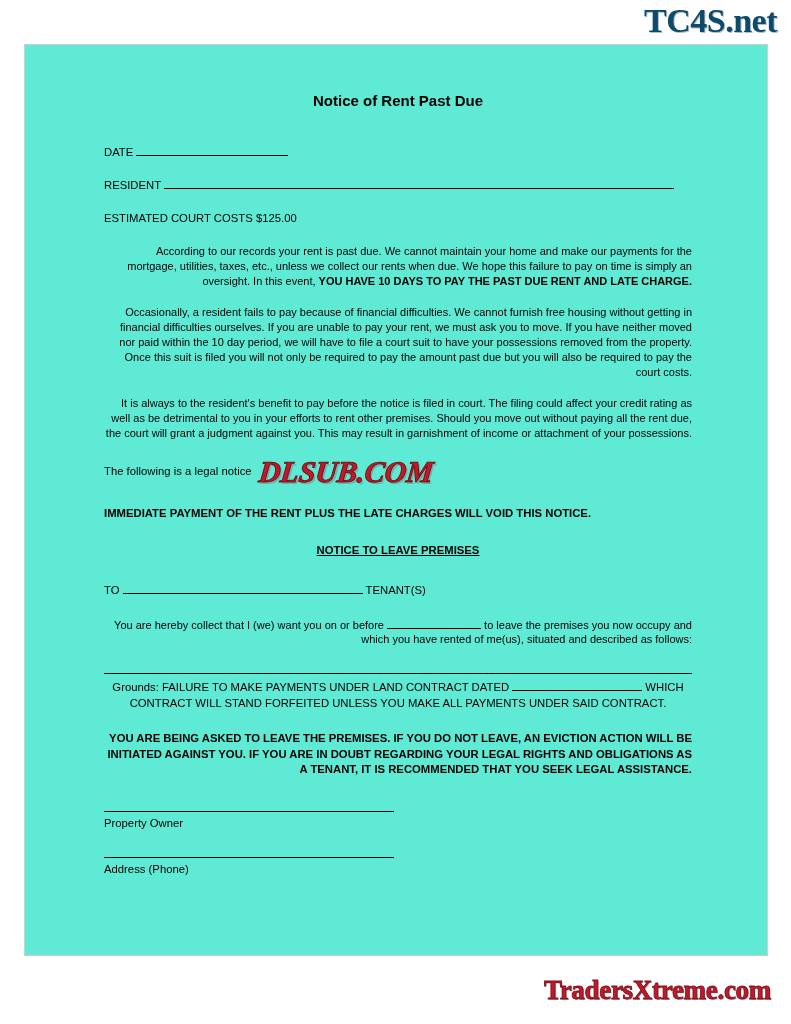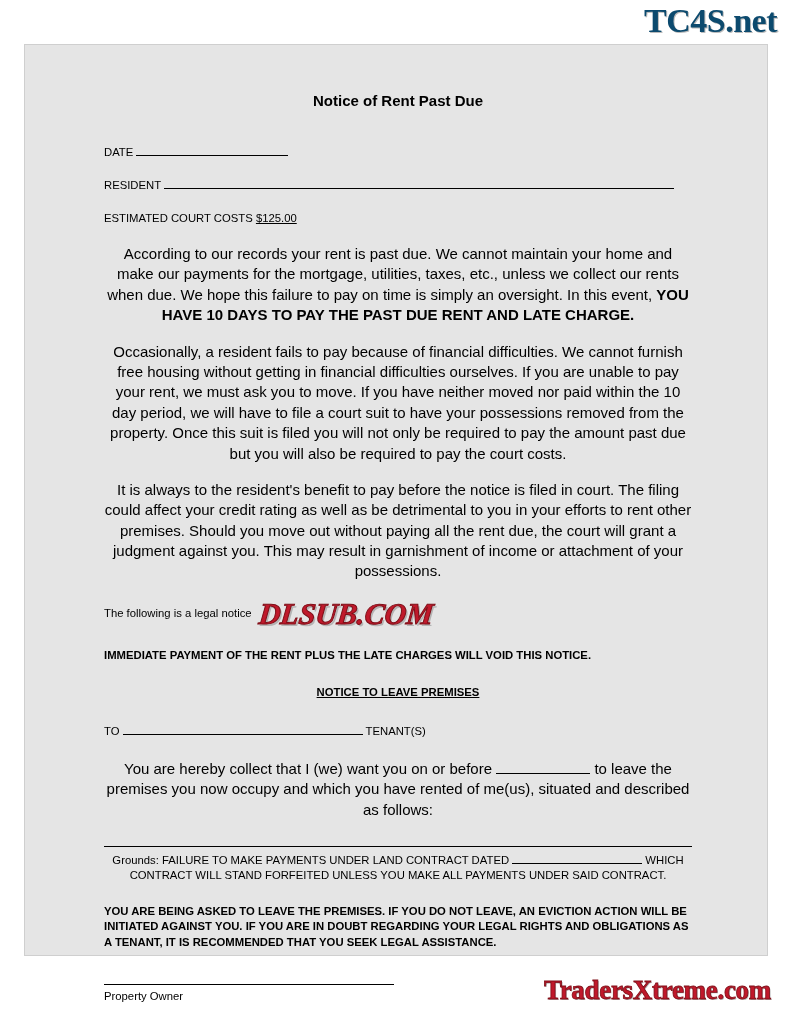--- a/index.html
+++ b/index.html
@@ -30,21 +30,21 @@
     text-shadow: 1px 1px 0 #bbbbbb;
   }
 
   
   .page {
     position: absolute;
     left: 24px;
     top: 44px;
     width: 744px;
     height: 912px;
-    background: #e5e5e5;
+    background: #5eead4;
     border: 1px solid #cfcfcf;
   }
 
   .doc-body {
     position: absolute;
     left: 79px;
     top: 0;
     width: 588px;
     padding-top: 46px;
     font-size: 11.3px;
@@ -71,28 +71,27 @@
   }
   .rule-date   { width: 152px; }
   .rule-resident { width: 510px; }
   .rule-address  { width: 516px; }
   .rule-sm    { width: 60px; }
   .rule-md    { width: 78px; }
   .rule-xs    { width: 56px; }
   .rule-lg    { width: 68px; }
 
   .underline-val {
-    text-decoration: underline;
   }
 
   p.para {
     margin: 0 0 16px 0;
-    font-size: 15px;
+    font-size: 11px;
     line-height: 1.36;
-    text-align: center;
+    text-align: right;
   }
   .bold { font-weight: bold; }
 
   .legal-notice-row {
     position: relative;
     margin: 0 0 16px 0;
     height: 34px;
   }
   .legal-notice-row .lbl {
     position: absolute;
@@ -143,20 +142,21 @@
   }
 
   .grounds { margin: 0 0 20px 0; font-size: 11.3px; line-height: 1.36; text-align: center; }
   .rule-grounds { width: 130px; }
 
   .warning {
     font-weight: bold;
     font-size: 11.3px;
     line-height: 1.36;
     margin: 0 0 34px 0;
+    text-align: right;
   }
 
   .sig-block { margin-top: 6px; }
   .sig-rule {
     border-bottom: 1px solid #000;
     width: 290px;
     height: 1px;
     margin-bottom: 4px;
   }
   .sig-label { font-size: 11.3px; margin-bottom: 26px; }

